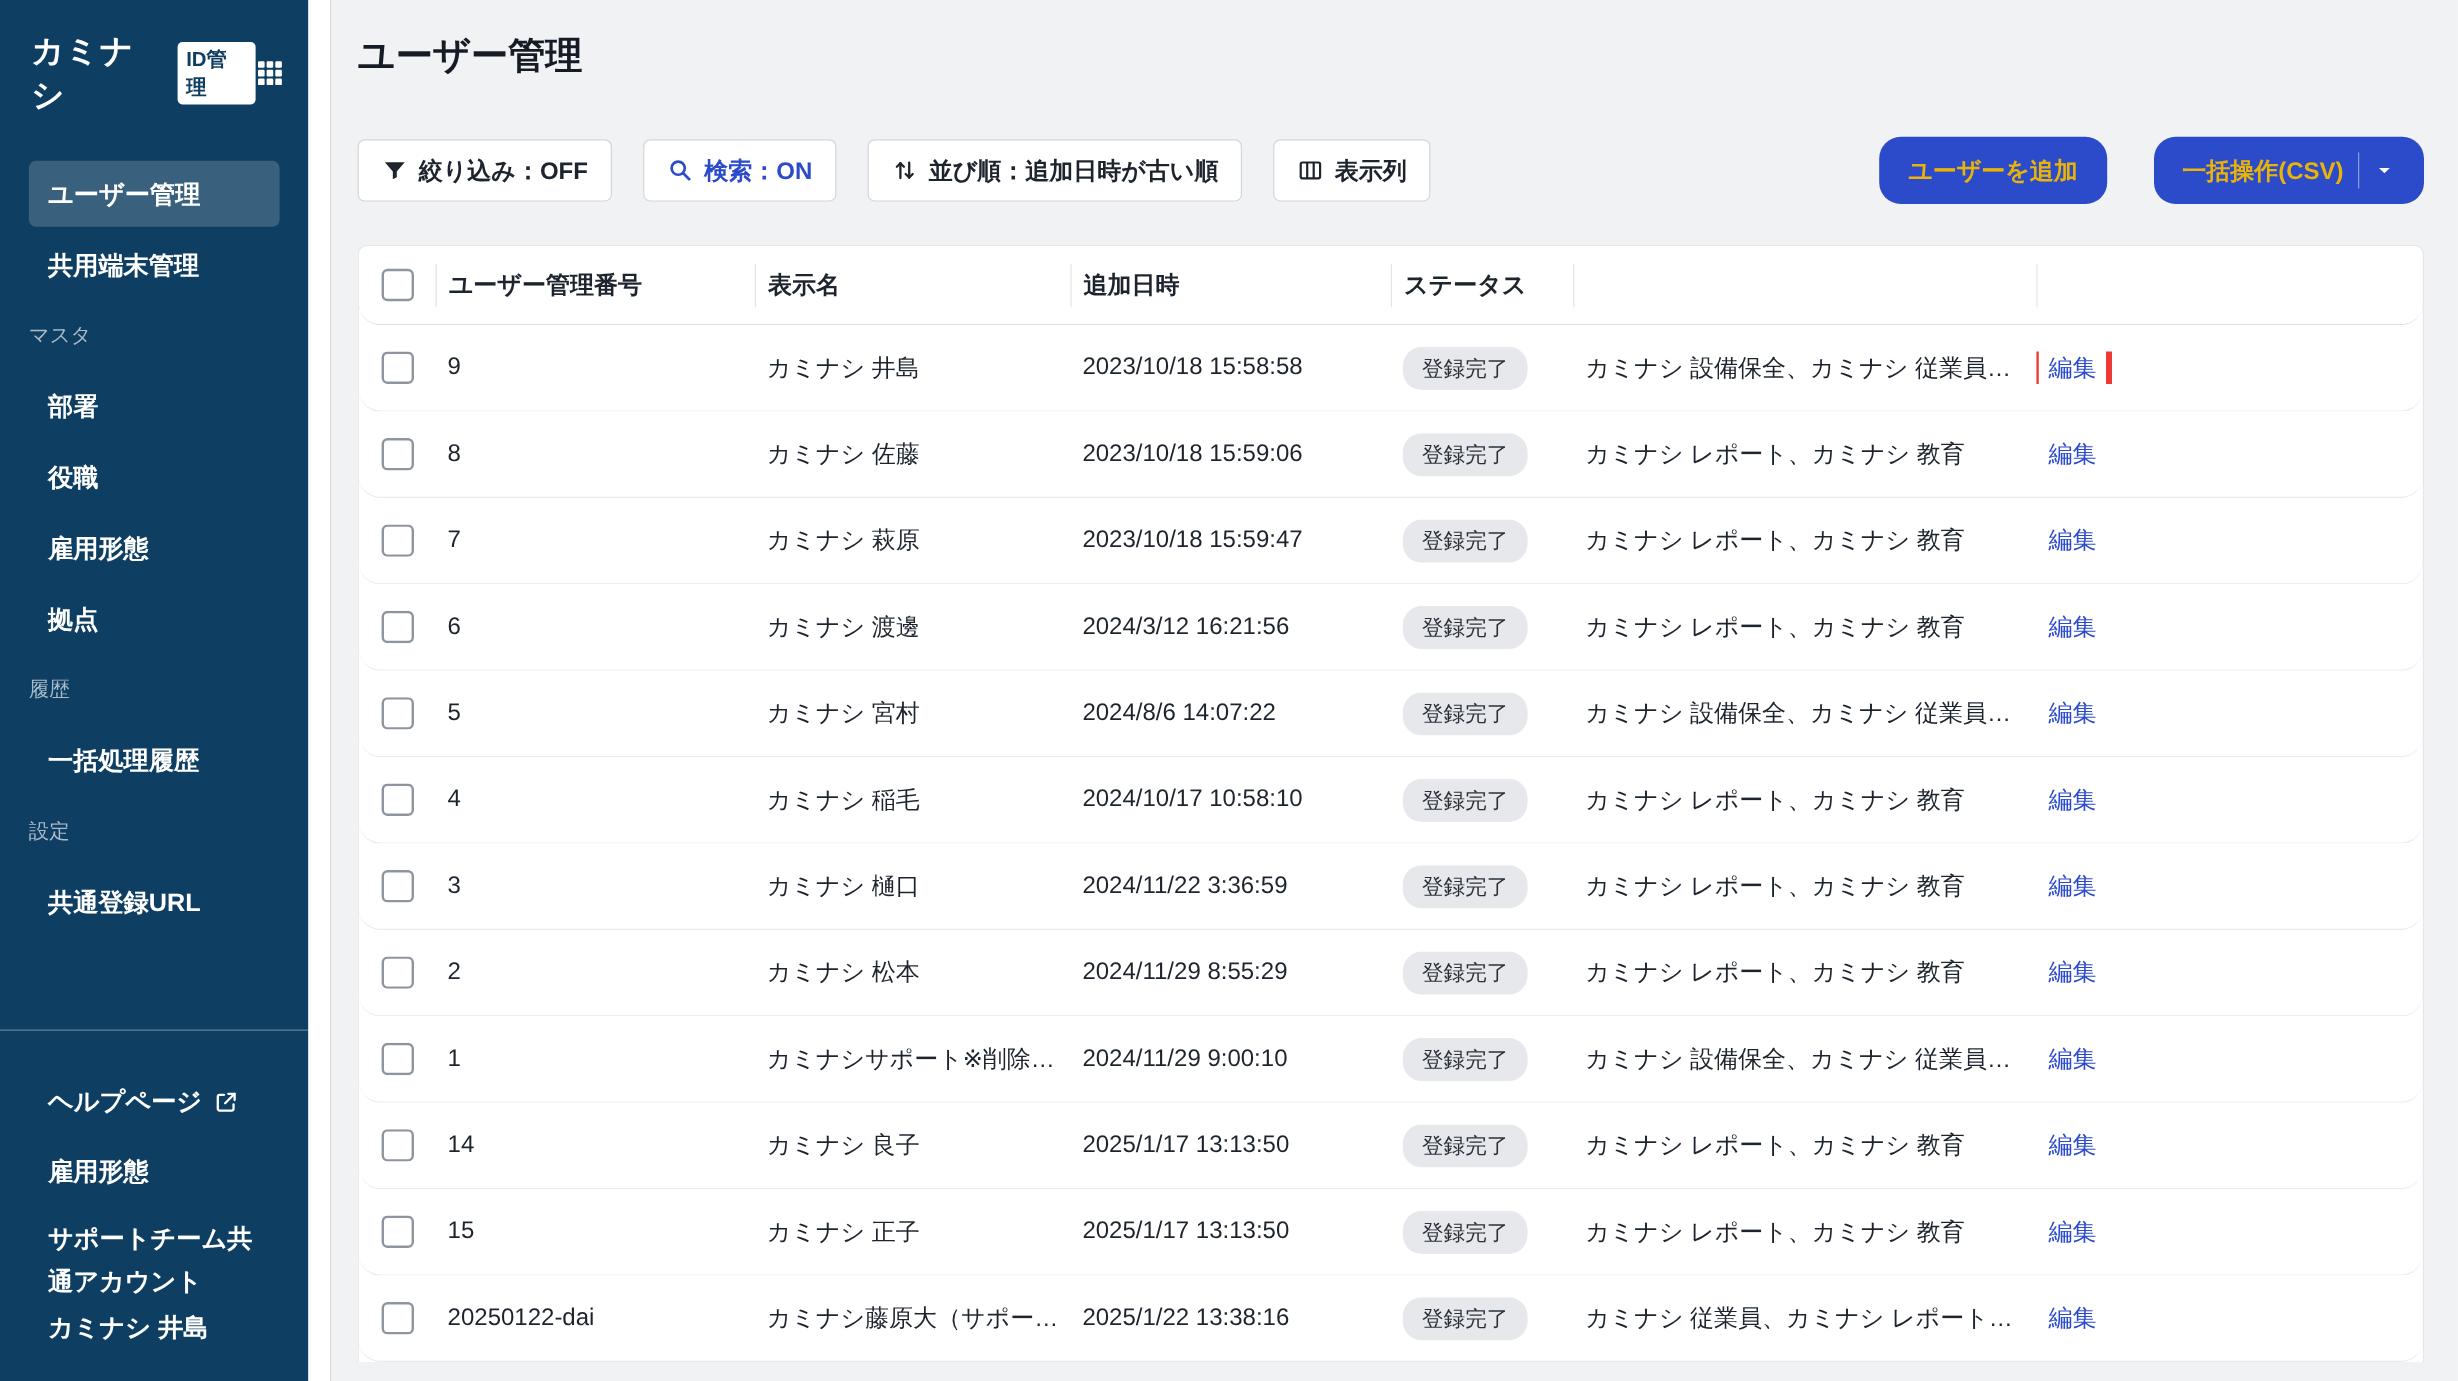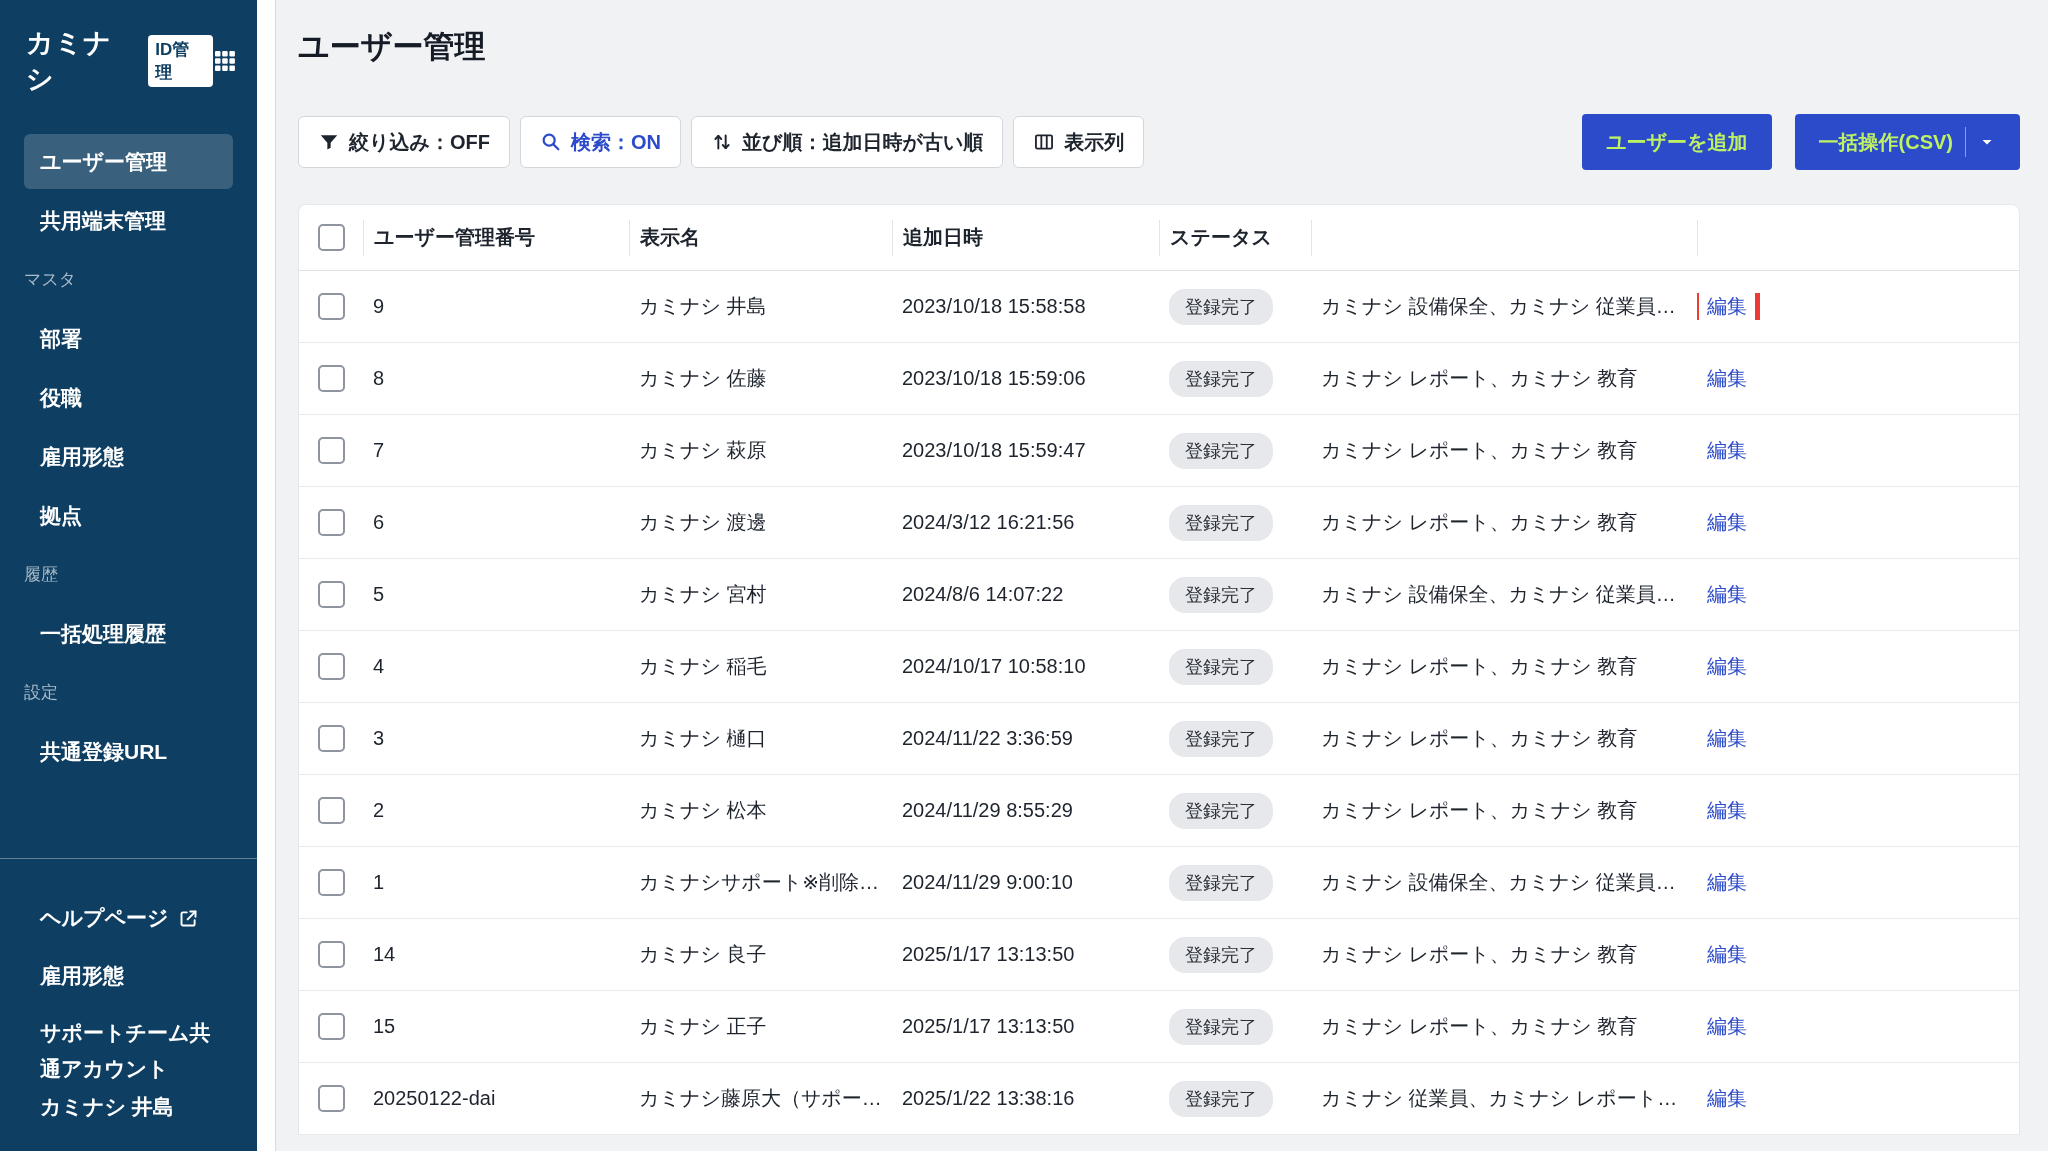--- a/index.html
+++ b/index.html
@@ -49,51 +49,52 @@
   .account-name { max-width: 185px; }
   .account-user { margin-top: 2px; }
 
   
   .gutter { width: 19px; flex-shrink: 0; background: #fff; border-right: 1px solid #d8dadd; }
 
   
   main { flex: 1; padding: 26px 28px 0 22px; overflow: hidden; }
   .page-title { font-size: 31px; font-weight: 700; color: #161c26; }
 
-  .toolbar { display: flex; align-items: center; margin-top: 46px; gap: 10px; }
+  .toolbar { display: flex; align-items: center; margin-top: 46px; gap: 26px; }
   .tbtn {
     display: inline-flex; align-items: center; gap: 9px;
     height: 52px; padding: 0 19px;
     background: #fff; border: 1px solid #d3d6db; border-radius: 6px;
     font-size: 20px; font-weight: 600; color: #1e242e; cursor: pointer;
     white-space: nowrap;
   }
   .tbtn.blue-text { color: var(--accent, #2c4bca); }
   .toolbar-spacer { flex: 1; }
   .pbtn {
     display: inline-flex; align-items: center; gap: 12px;
     height: 56px; padding: 0 24px;
-    background: var(--accent, #2c4bca); color: #bef264;
-    border: none; border-radius: 4px;
+    background: var(--accent, #2c4bca); color: #eab308;
+    border: none; border-radius: 18px;
     font-size: 20px; font-weight: 600; cursor: pointer; white-space: nowrap;
   }
   .pbtn + .pbtn { margin-left: 13px; }
   .btn-divider { width: 1px; height: 30px; background: rgba(255,255,255,0.45); }
 
   
   .table-card {
     margin-top: 34px; background: #fff;
     border: 1px solid #e5e7ea; border-bottom: none;
     border-radius: 8px 8px 0 0;
     overflow: hidden;
   }
   .trow {
     display: grid;
     grid-template-columns: 64px 266px 263px 267px 152px 386px 99px 1fr;
     align-items: center;
+    border-radius: 18px;
   }
   .thead { height: 66px; border-bottom: 1px solid #dfe1e5; }
   .th {
     font-size: 20px; font-weight: 700; color: #1e242e;
     padding: 0 10px; height: 36px; display: flex; align-items: center;
     white-space: nowrap; overflow: hidden;
   }
   .th + .th { border-left: 1px solid #e2e4e8; }
   .tbody-row { height: 72px; border-bottom: 1px solid #e8eaee; }
   .td {

